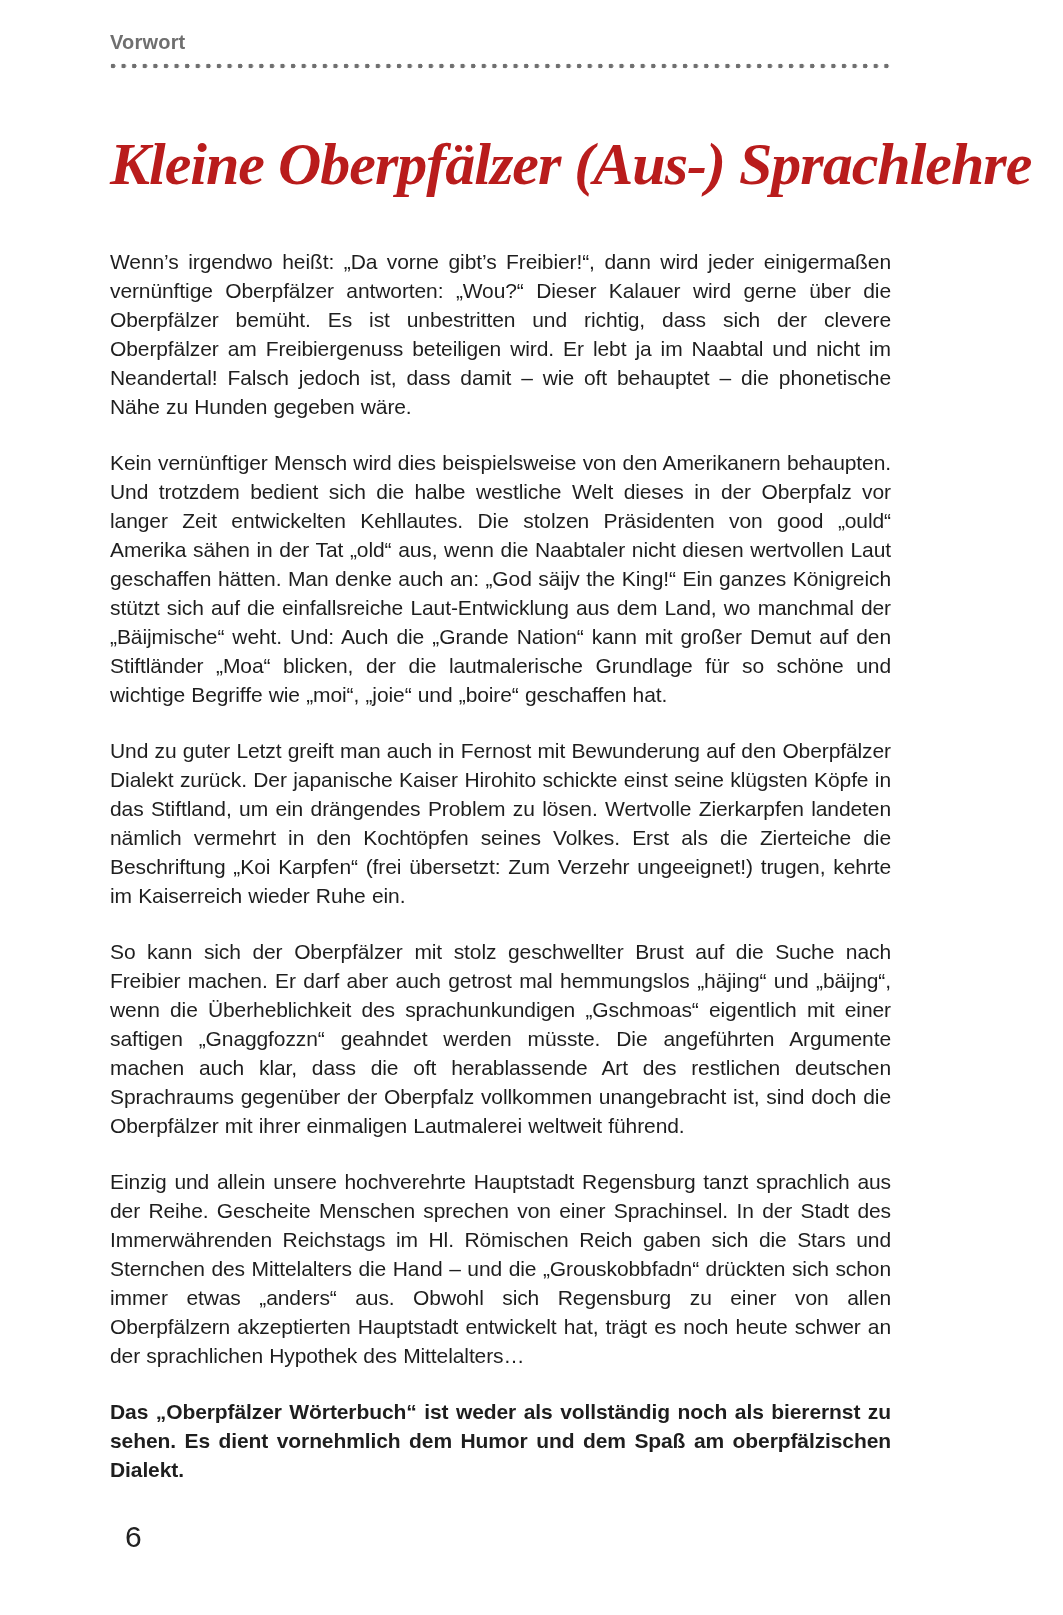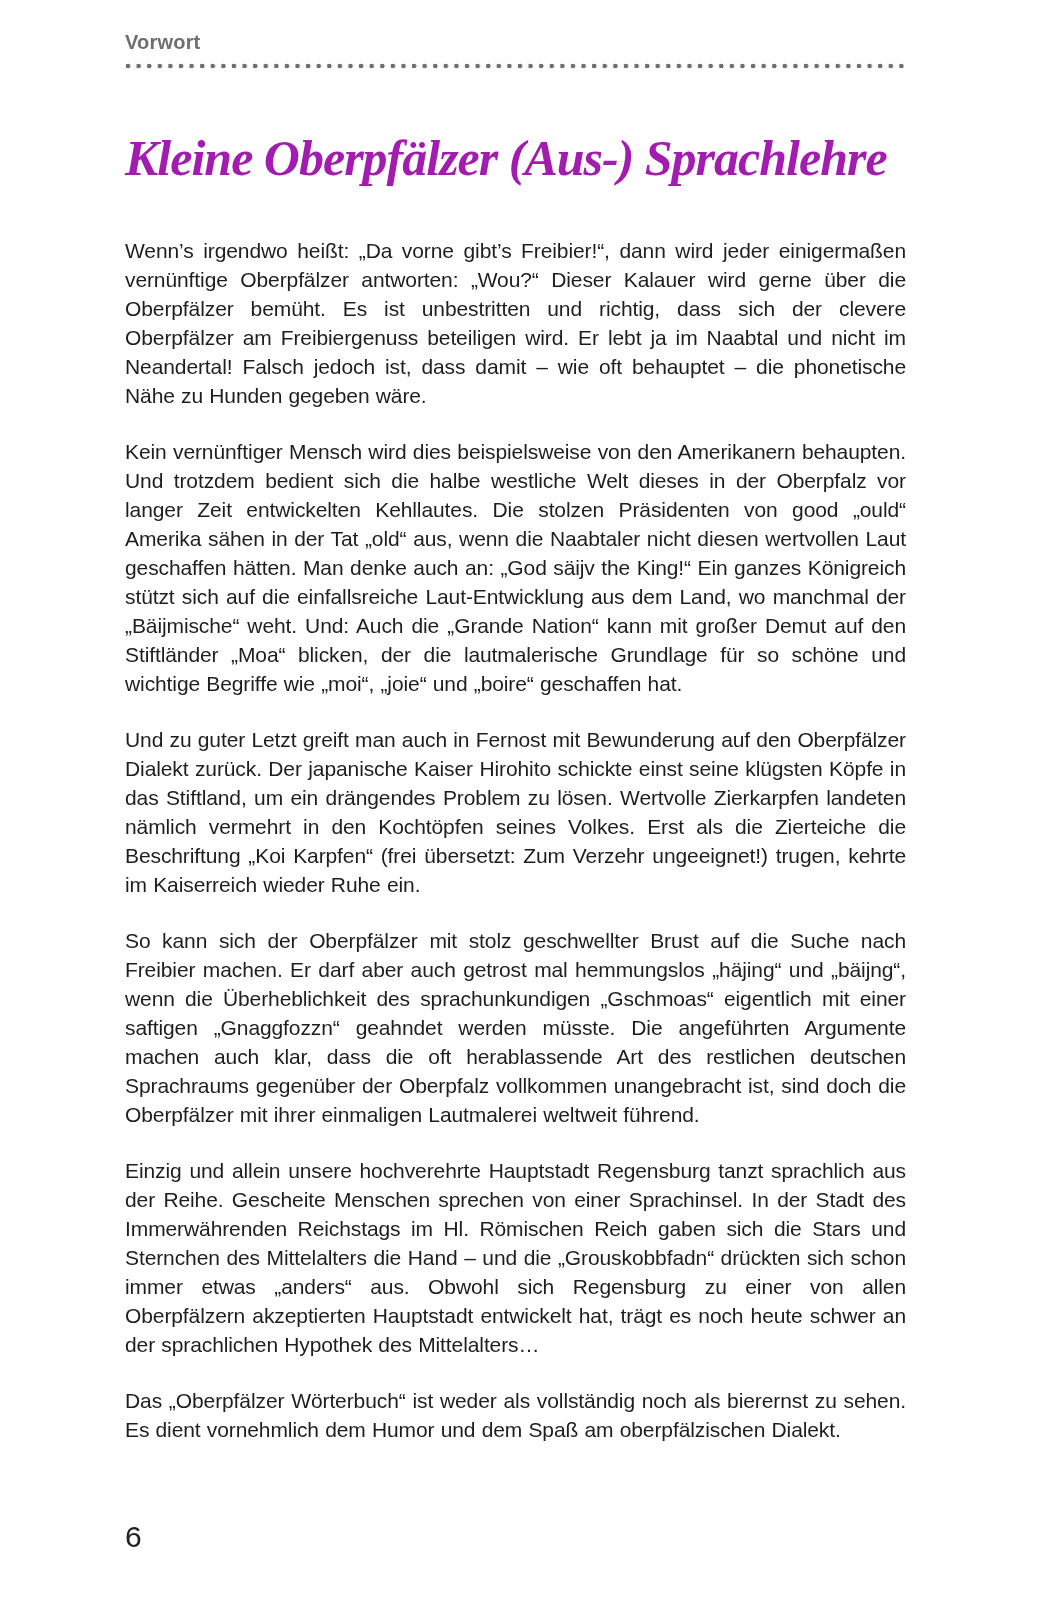--- a/index.html
+++ b/index.html
@@ -9,21 +9,21 @@
   }
   body {
     width: 1063px;
     height: 1615px;
     position: relative;
     font-family: "Liberation Sans", sans-serif;
     color: #1e1e1e;
   }
   .page {
     position: absolute;
-    left: 125px;
+    left: 110px;
     top: 0;
     width: 781px;
     height: 1351px;
   }
   .kicker {
     margin-top: 30px;
     font-size: 20px;
     font-weight: 700;
     letter-spacing: 0.2px;
     color: #6f6f6f;
@@ -35,40 +35,40 @@
     width: 100%;
     background-image: radial-gradient(circle at 3px 3px, #6f6f6f 2.1px, transparent 2.6px);
     background-size: 10.6px 6px;
     background-repeat: repeat-x;
   }
   .chapter-title {
     margin-top: 62px;
     font-family: "Liberation Serif", "DejaVu Serif", serif;
     font-style: italic;
     font-weight: 700;
-    font-size: 50px;
+    font-size: 60px;
     letter-spacing: -1px;
-    color: #a21caf;
+    color: #b91c1c;
     white-space: nowrap;
     line-height: 1.1;
   }
   .body-text {
     margin-top: 50px;
   }
   .body-text p {
     margin: 8px 0 27px 0;
     font-size: 21px;
     line-height: 29px;
     text-align: justify;
     letter-spacing: -0.1px;
     word-spacing: 0.5px;
     color: #1e1e1e;
   }
   .body-text p.bold {
-    font-weight: 400;
+    font-weight: 700;
   }
   .page-number {
     position: absolute;
     left: 125px;
     top: 1520px;
     font-size: 30px;
     color: #222222;
   }
 </style>
 </head>

